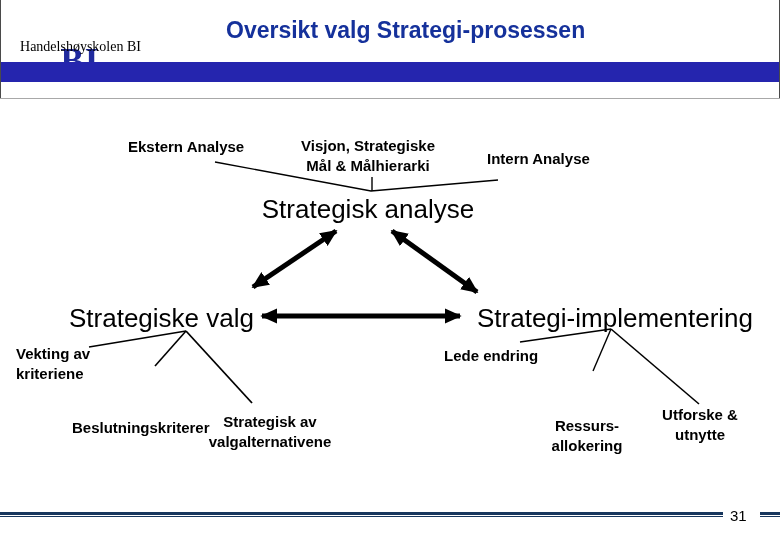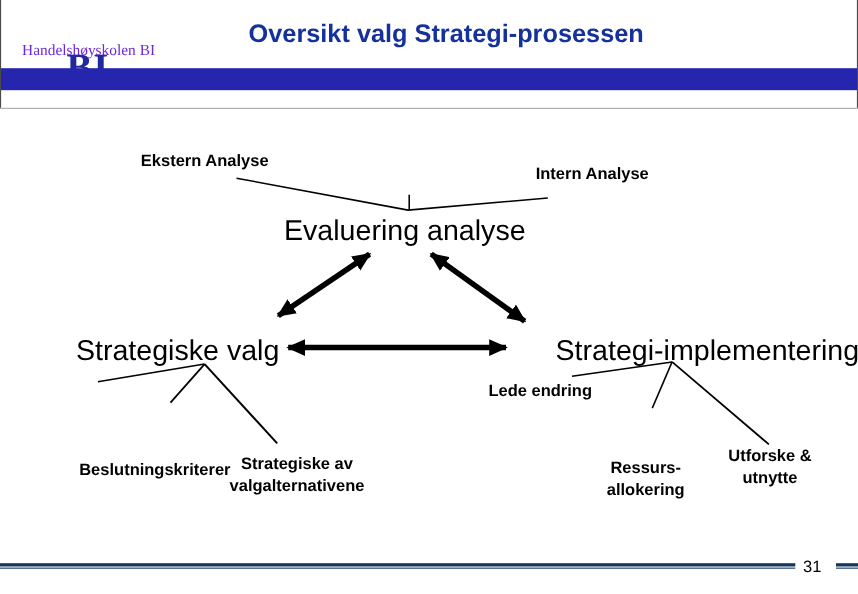--- a/index.html
+++ b/index.html
@@ -14,21 +14,21 @@
   
   .logo-mark {
     position: absolute; left: 50px; top: 1px; width: 60px;
     font-family: "Liberation Serif", serif;
     font-weight: bold; font-size: 35px; color: #202A9E;
     text-align: center; letter-spacing: 1px; margin-top: 41px;
   }
   .logo-name {
     position: absolute; left: 18px; top: 39px; width: 125px;
     font-family: "Liberation Serif", serif;
-    font-size: 14px; color: #6d28d9; text-align: center; white-space: nowrap;
+    font-size: 14px; color: #000000; text-align: center; white-space: nowrap;
   }
   .slide-title {
     position: absolute; left: 226px; top: 17px;
     font-size: 23px; font-weight: bold; color: #15319B; white-space: nowrap;
   }
   .blue-bar {
     position: absolute; left: 0; top: 62px; width: 780px; height: 20px;
     background: #2525AE;
   }
   .gray-divider {
@@ -96,28 +96,32 @@
     <line x1="611" y1="329" x2="520" y2="342" stroke="#000" stroke-width="1.4"></line>
     <line x1="611" y1="329" x2="593" y2="371" stroke="#000" stroke-width="1.4"></line>
     <line x1="611" y1="329" x2="699" y2="404" stroke="#000" stroke-width="1.6"></line>
 
     <line x1="253" y1="287" x2="336" y2="231" stroke="#000" stroke-width="5" marker-start="url(#ah)" marker-end="url(#ah)"></line>
     <line x1="392" y1="231" x2="477" y2="292" stroke="#000" stroke-width="5" marker-start="url(#ah)" marker-end="url(#ah)"></line>
     <line x1="262" y1="316" x2="460" y2="316" stroke="#000" stroke-width="5" marker-start="url(#ah)" marker-end="url(#ah)"></line>
   </svg>
 
   <div class="small-label" style="left:128px; top:137px;">Ekstern Analyse</div>
+  <div class="small-label center" style="left:368px; top:136px;">Visjon, Strategiske
+Mål &amp; Målhierarki</div>
   <div class="small-label" style="left:487px; top:149px;">Intern Analyse</div>
 
-  <div class="node center" style="left:368px; top:194px;">Evaluering analyse</div>
+  <div class="node center" style="left:368px; top:194px;">Strategisk analyse</div>
   <div class="node" style="left:69px; top:303px;">Strategiske valg</div>
-  <div class="node" style="left:477px; top:303px;margin-left:28px;">Strategi-implementering</div>
+  <div class="node" style="left:477px; top:303px;">Strategi-implementering</div>
 
+  <div class="small-label" style="left:16px; top:344px;">Vekting av
+kriteriene</div>
   <div class="small-label" style="left:72px; top:390px;margin-top:28px;">Beslutningskriterer</div>
-  <div class="small-label center" style="left:270px; top:412px;">Strategiske av
+  <div class="small-label center" style="left:270px; top:412px;">Strategisk av
 valgalternativene</div>
 
   <div class="small-label" style="left:444px; top:346px;">Lede endring</div>
   <div class="small-label center" style="left:587px; top:368px;margin-top:48px;">Ressurs-
 allokering</div>
   <div class="small-label center" style="left:700px; top:405px;">Utforske &amp;
 utnytte</div>
 
   <div class="footer-seg one"></div>
   <div class="footer-seg two"></div>

